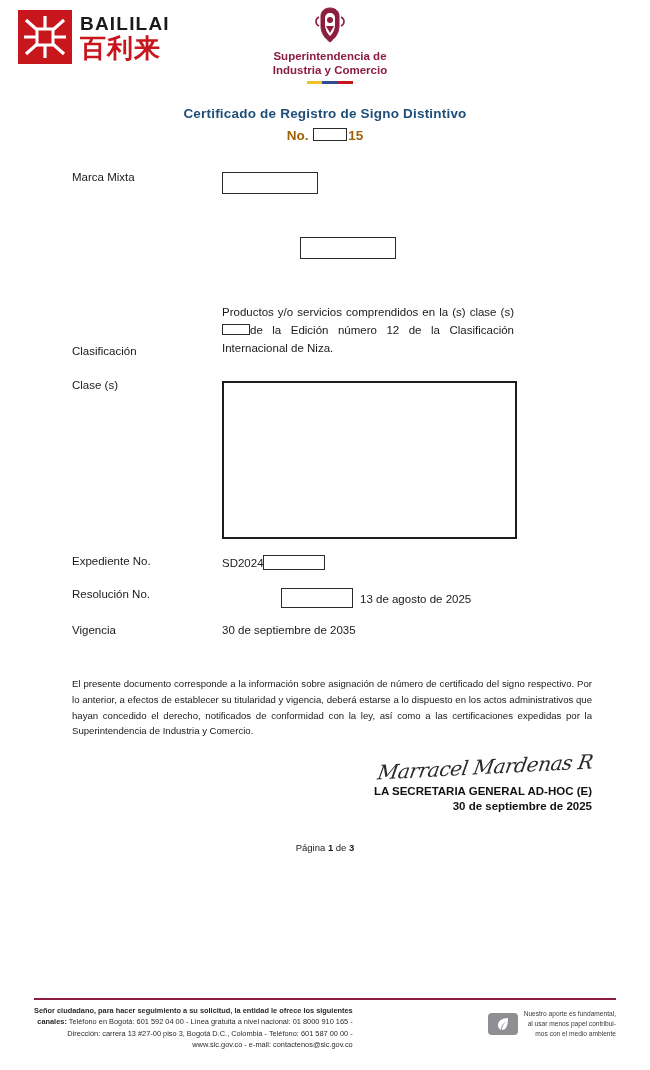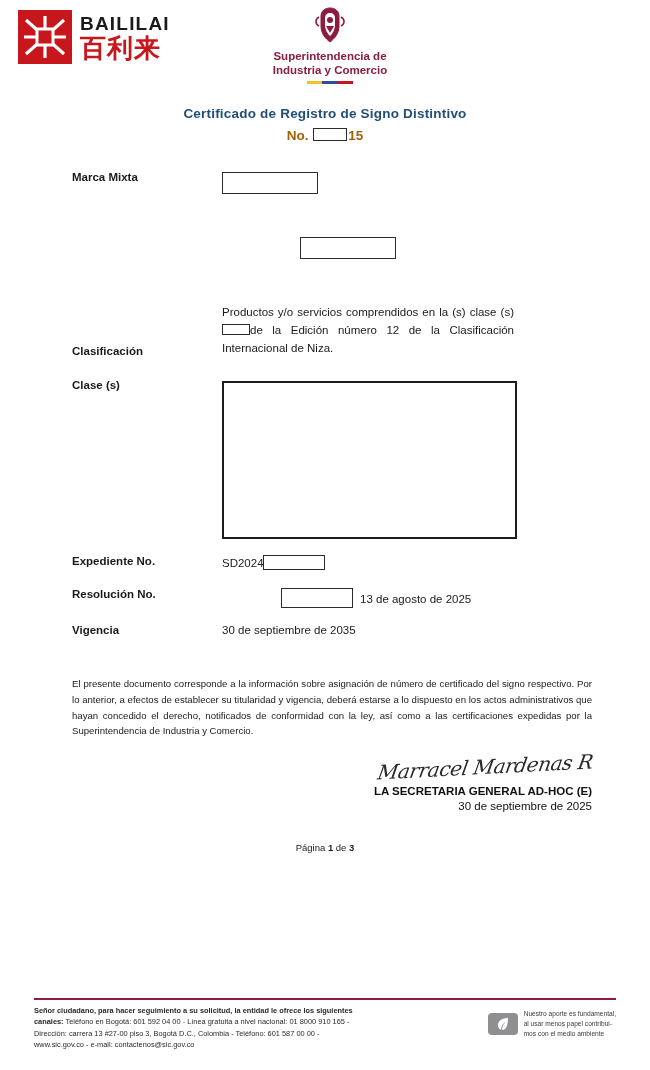--- a/index.html
+++ b/index.html
@@ -106,21 +106,20 @@
   .row {
     display: flex;
     align-items: flex-start;
   }
   .row .label {
     width: 222px;
     padding-left: 72px;
     font-size: 11.5px;
     color: #1a1a1a;
     flex: none;
-    font-weight: bold;
   }
   .row .value {
     flex: 1;
     padding-right: 58px;
     font-size: 11.5px;
     color: #1a1a1a;
   }
 
   .box {
     border: 1px solid #2b2b2b;
@@ -195,21 +194,21 @@
     text-align: right;
     padding-right: 58px;
     font-size: 11.5px;
     font-weight: bold;
   }
   .sign-date {
     margin-top: 3px;
     text-align: right;
     padding-right: 58px;
     font-size: 11.5px;
-    font-weight: normal;
+    font-weight: bold;
   }
 
   .page-num {
     margin-top: 30px;
     text-align: center;
     font-size: 9.5px;
     color: #1a1a1a;
   }
   .page-num b { font-weight: bold; }
 
@@ -224,20 +223,21 @@
   }
   .footer-rule {
     height: 2px;
     background: #8c1d3f;
     margin-bottom: 5px;
   }
   .footer-inner {
     display: flex;
     justify-content: space-between;
     align-items: flex-start;
+    text-align: right;
   }
   .footer-left {
     font-size: 7.4px;
     line-height: 1.52;
     color: #2a2a2a;
     max-width: 390px;
   }
   .footer-left .bold { font-weight: bold; }
   .footer-right {
     display: flex;

